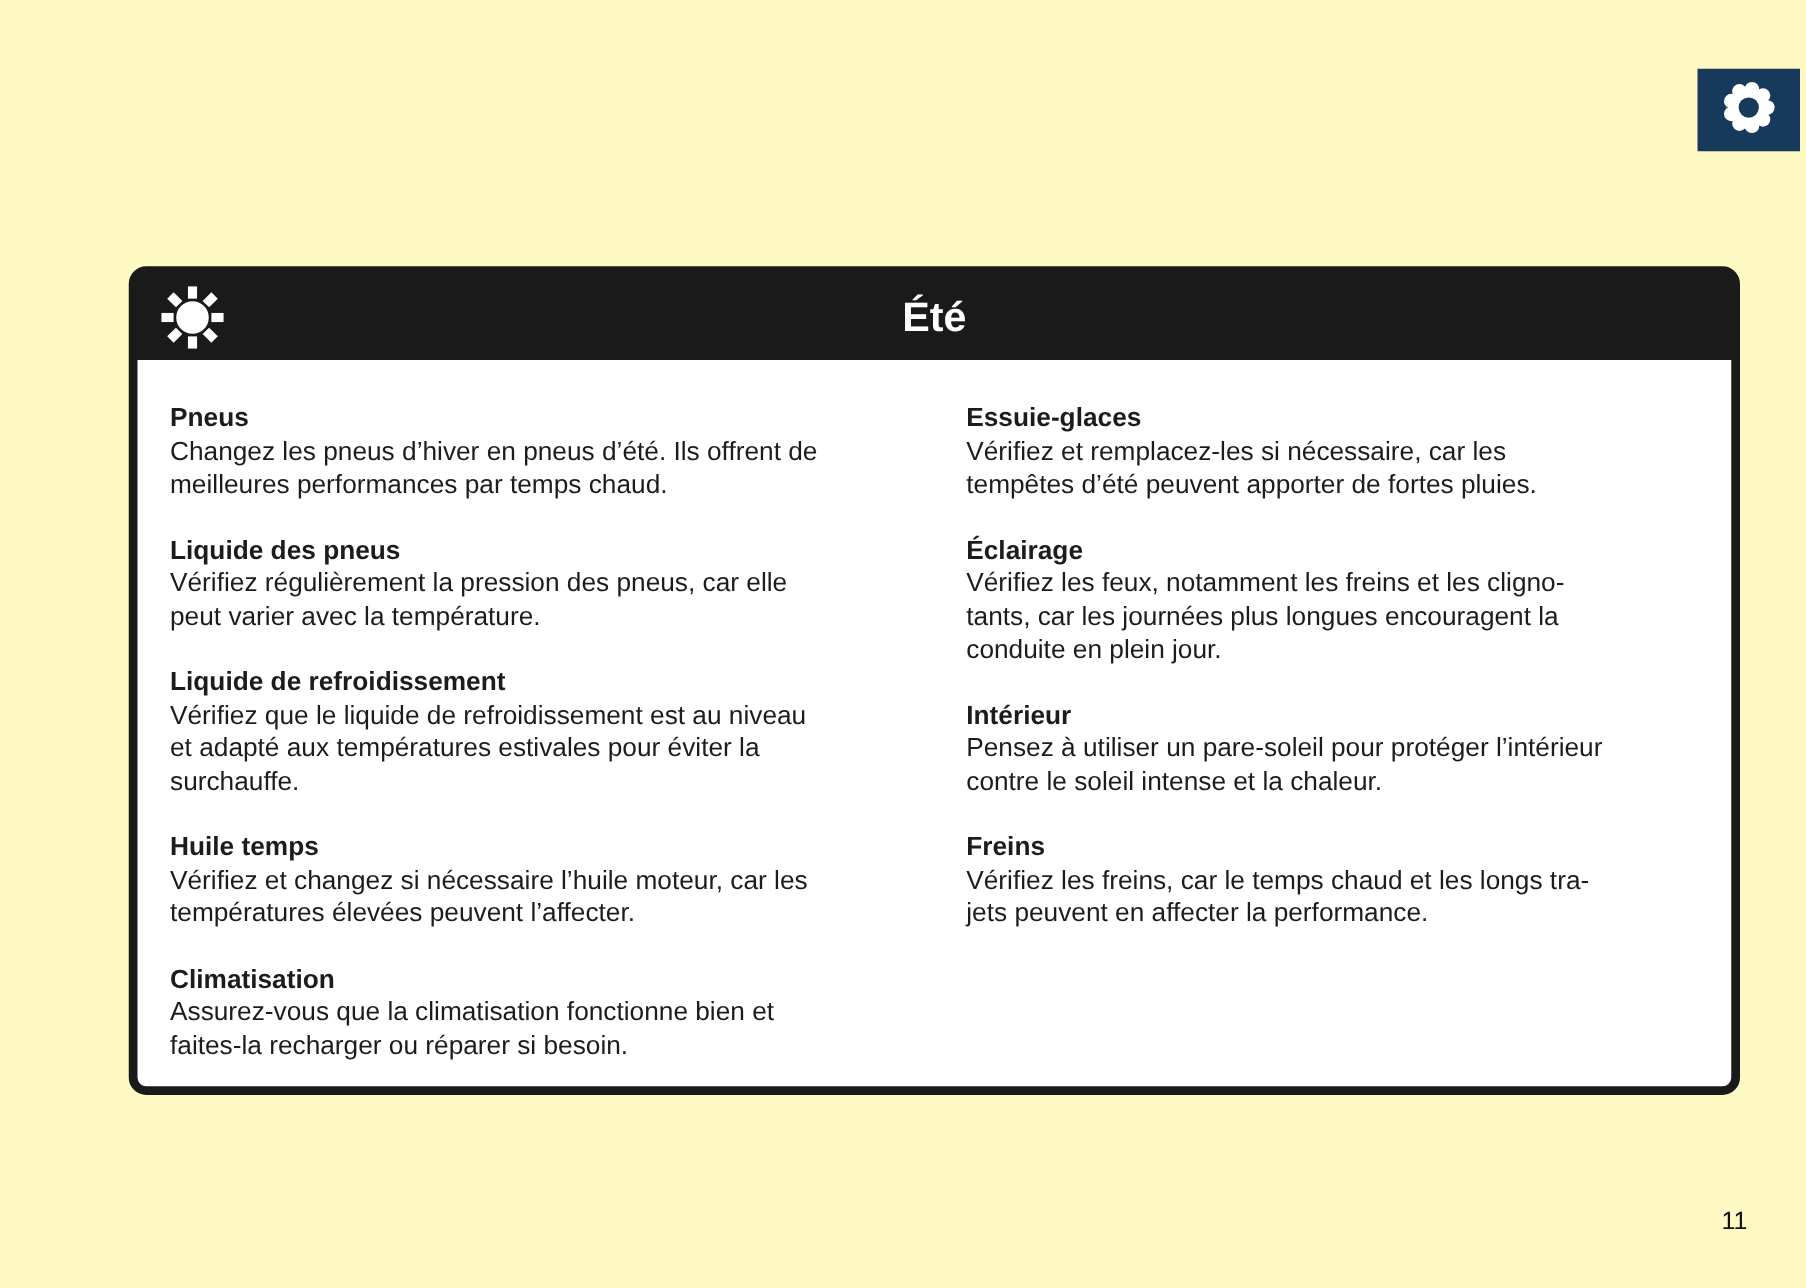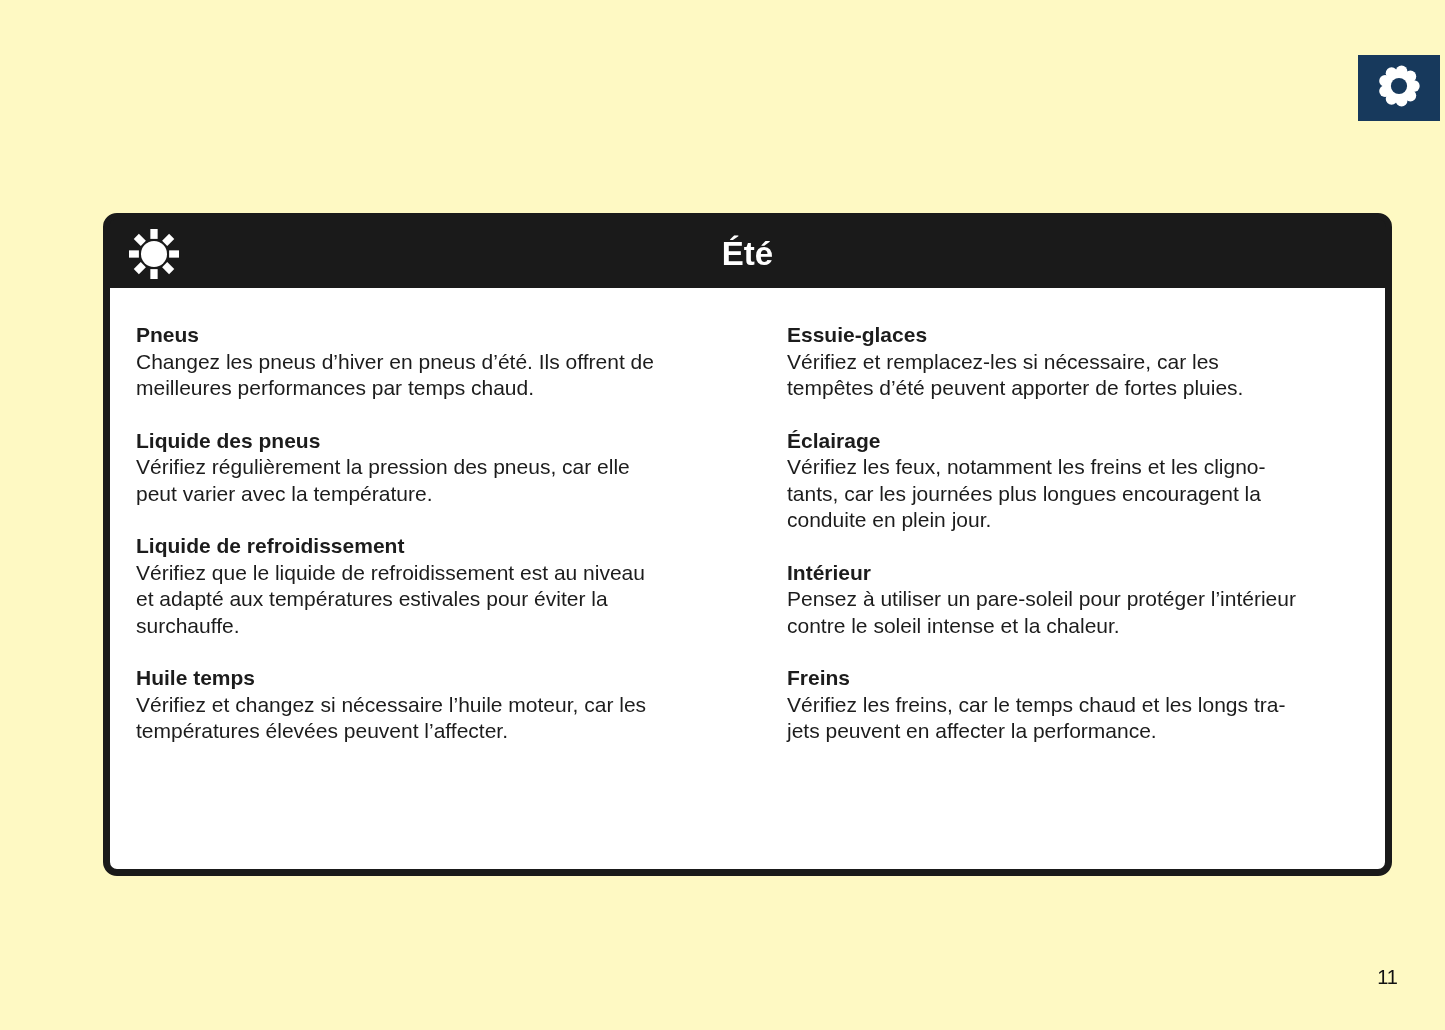--- a/index.html
+++ b/index.html
@@ -53,21 +53,21 @@
   .sun-wrap {
     position: absolute;
     left: 20px; top: 50%;
     transform: translateY(-50%);
     width: 50px; height: 50px;
     display: flex; align-items: center; justify-content: center;
   }
 
   .card-body {
     display: flex;
-    gap: 53px;
+    gap: 39px;
     padding: 34px 28px 0 26px;
   }
   .col { font-size: 21px; line-height: 26.5px; }
   .col-left  { width: 598px; flex: 0 0 auto; }
   .col-right { flex: 1 1 auto; }
 
   .section { margin: 0 0 26px 0; }
   .section-title {
     margin: 0;
     font-size: 21px;
@@ -152,20 +152,25 @@
           <h2 class="section-title">Liquide de refroidissement</h2>
           <p class="section-body">Vérifiez que le liquide de refroidissement est au niveau
 et adapté aux températures estivales pour éviter la
 surchauffe.</p>
         </section>
         <section class="section">
           <h2 class="section-title">Huile temps</h2>
           <p class="section-body">Vérifiez et changez si nécessaire l’huile moteur, car les
 températures élevées peuvent l’affecter.</p>
         </section>
+        <section class="section">
+          <h2 class="section-title">Climatisation</h2>
+          <p class="section-body">Assurez-vous que la climatisation fonctionne bien et
+faites-la recharger ou réparer si besoin.</p>
+        </section>
       </div>
 
       <div class="col col-right">
         <section class="section">
           <h2 class="section-title">Essuie-glaces</h2>
           <p class="section-body">Vérifiez et remplacez-les si nécessaire, car les
 tempêtes d’été peuvent apporter de fortes pluies.</p>
         </section>
         <section class="section">
           <h2 class="section-title">Éclairage</h2>

